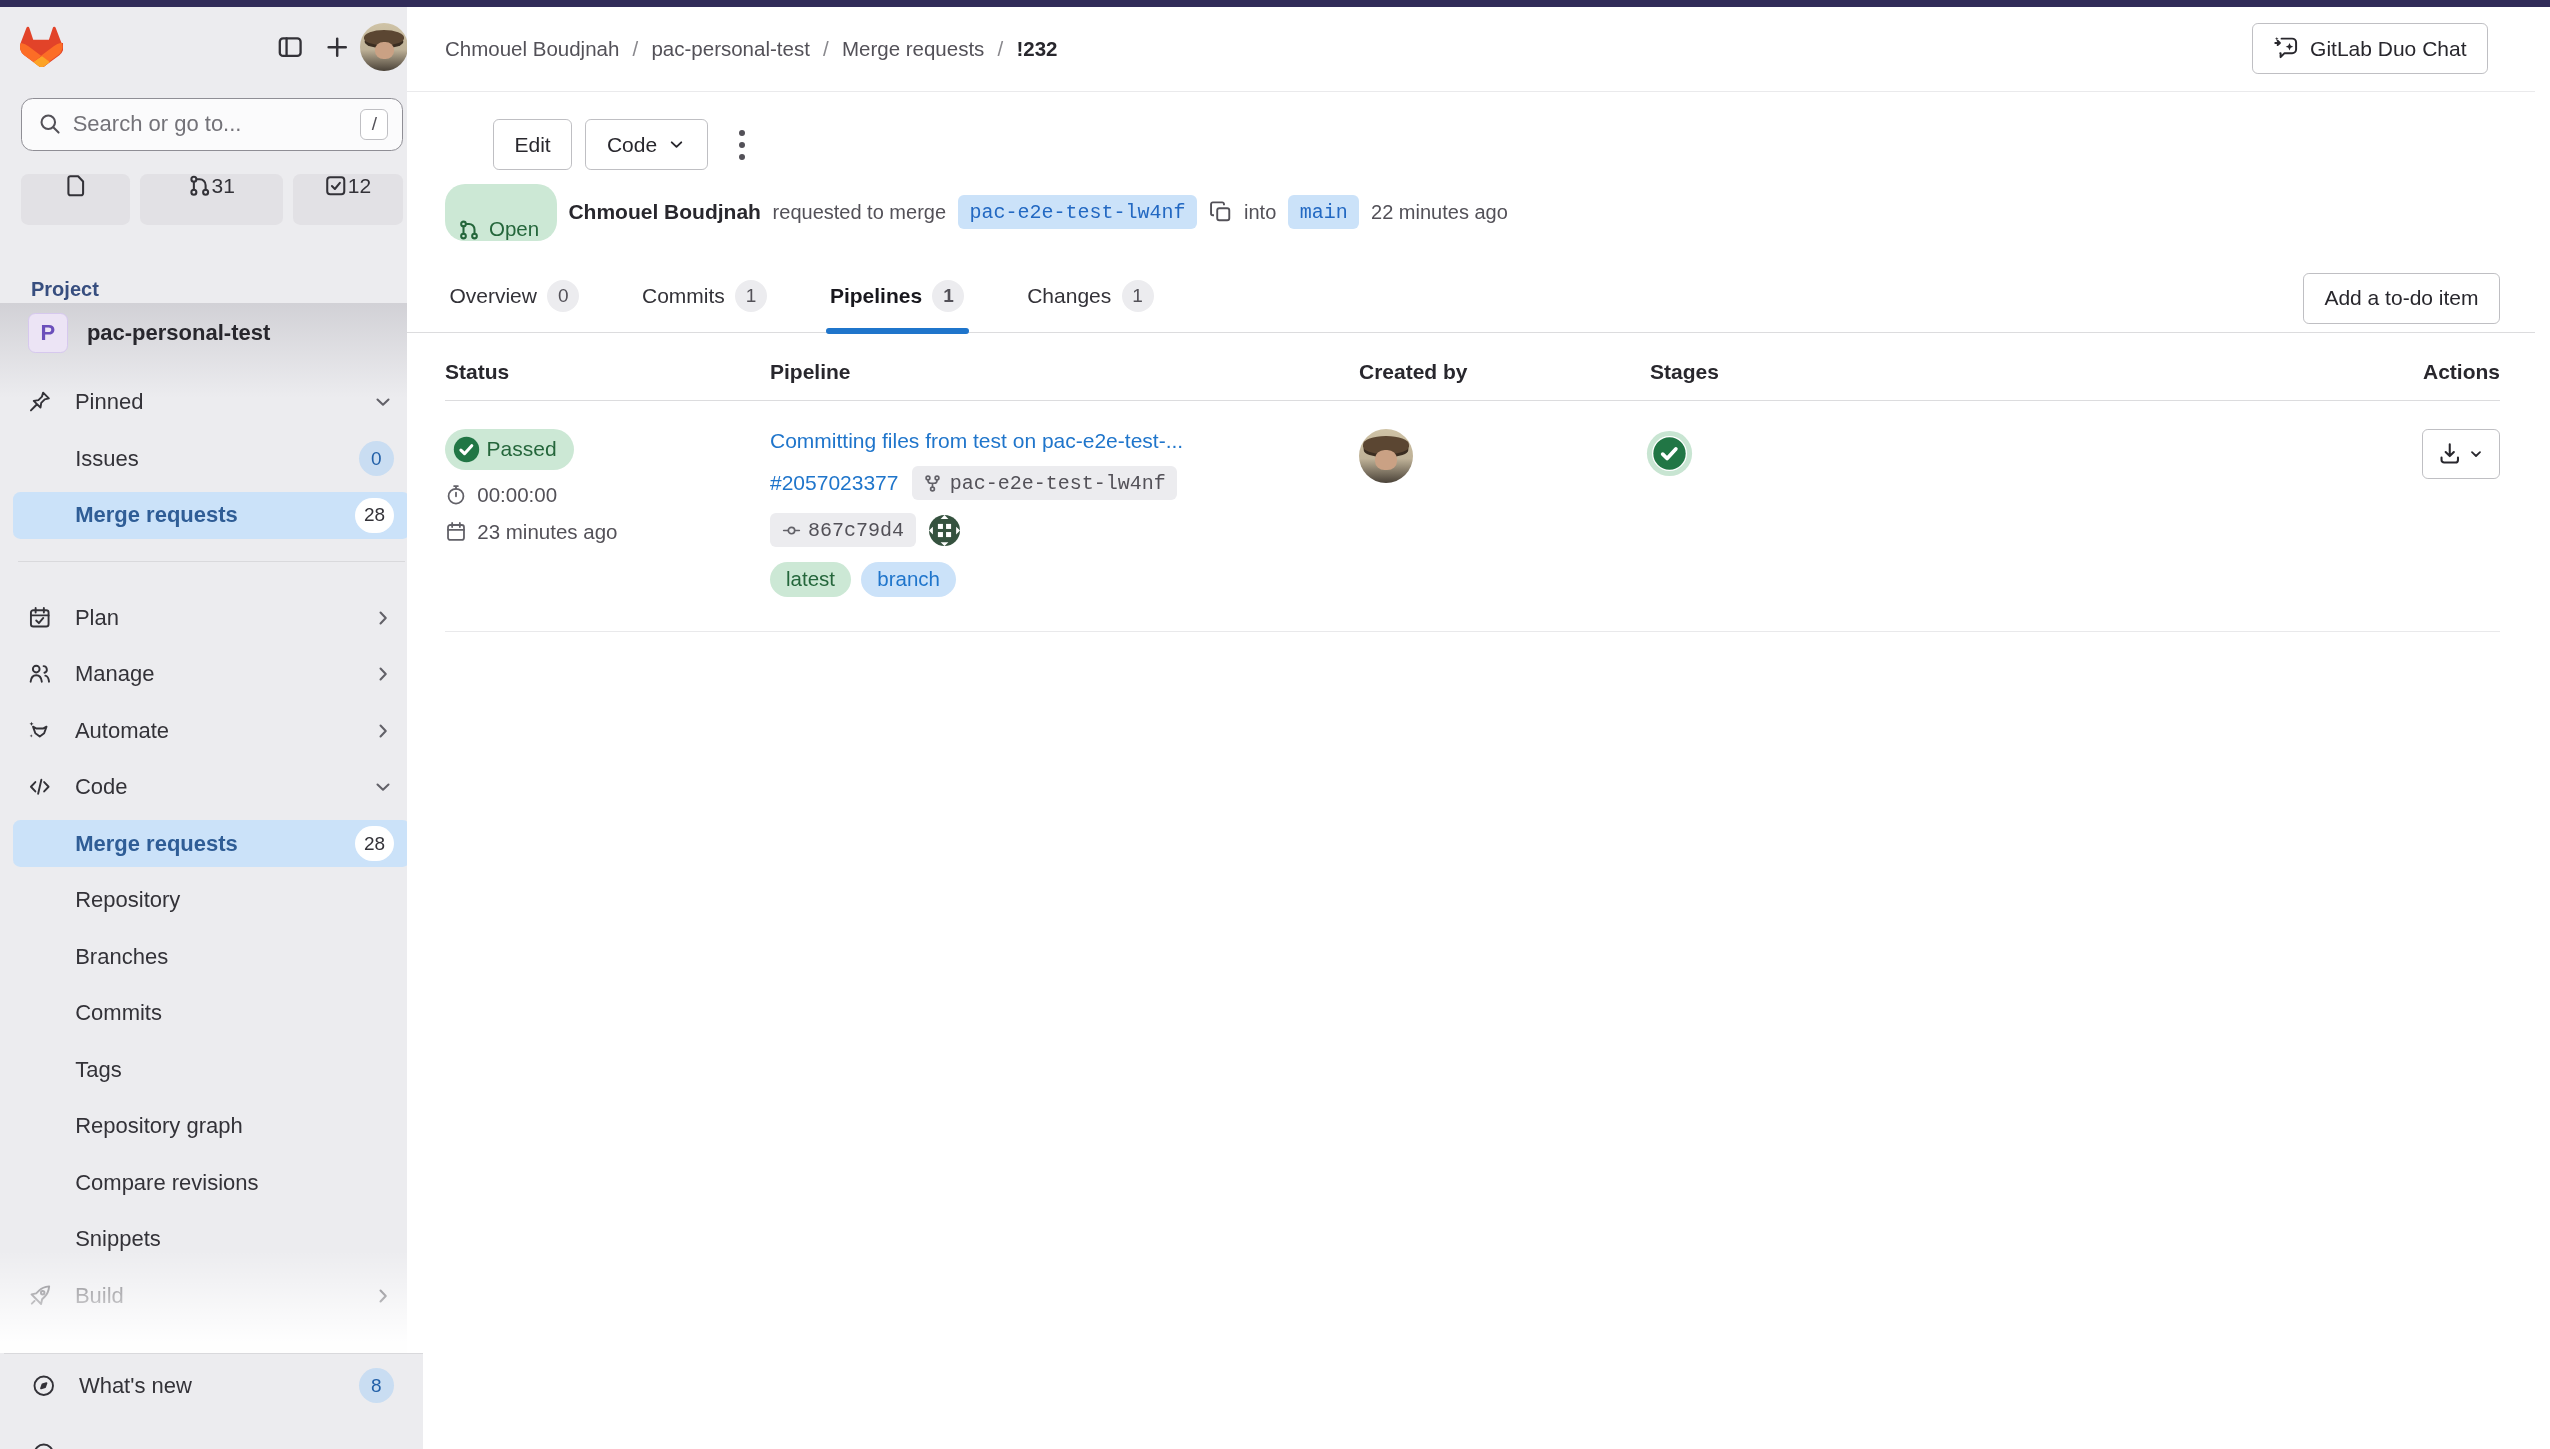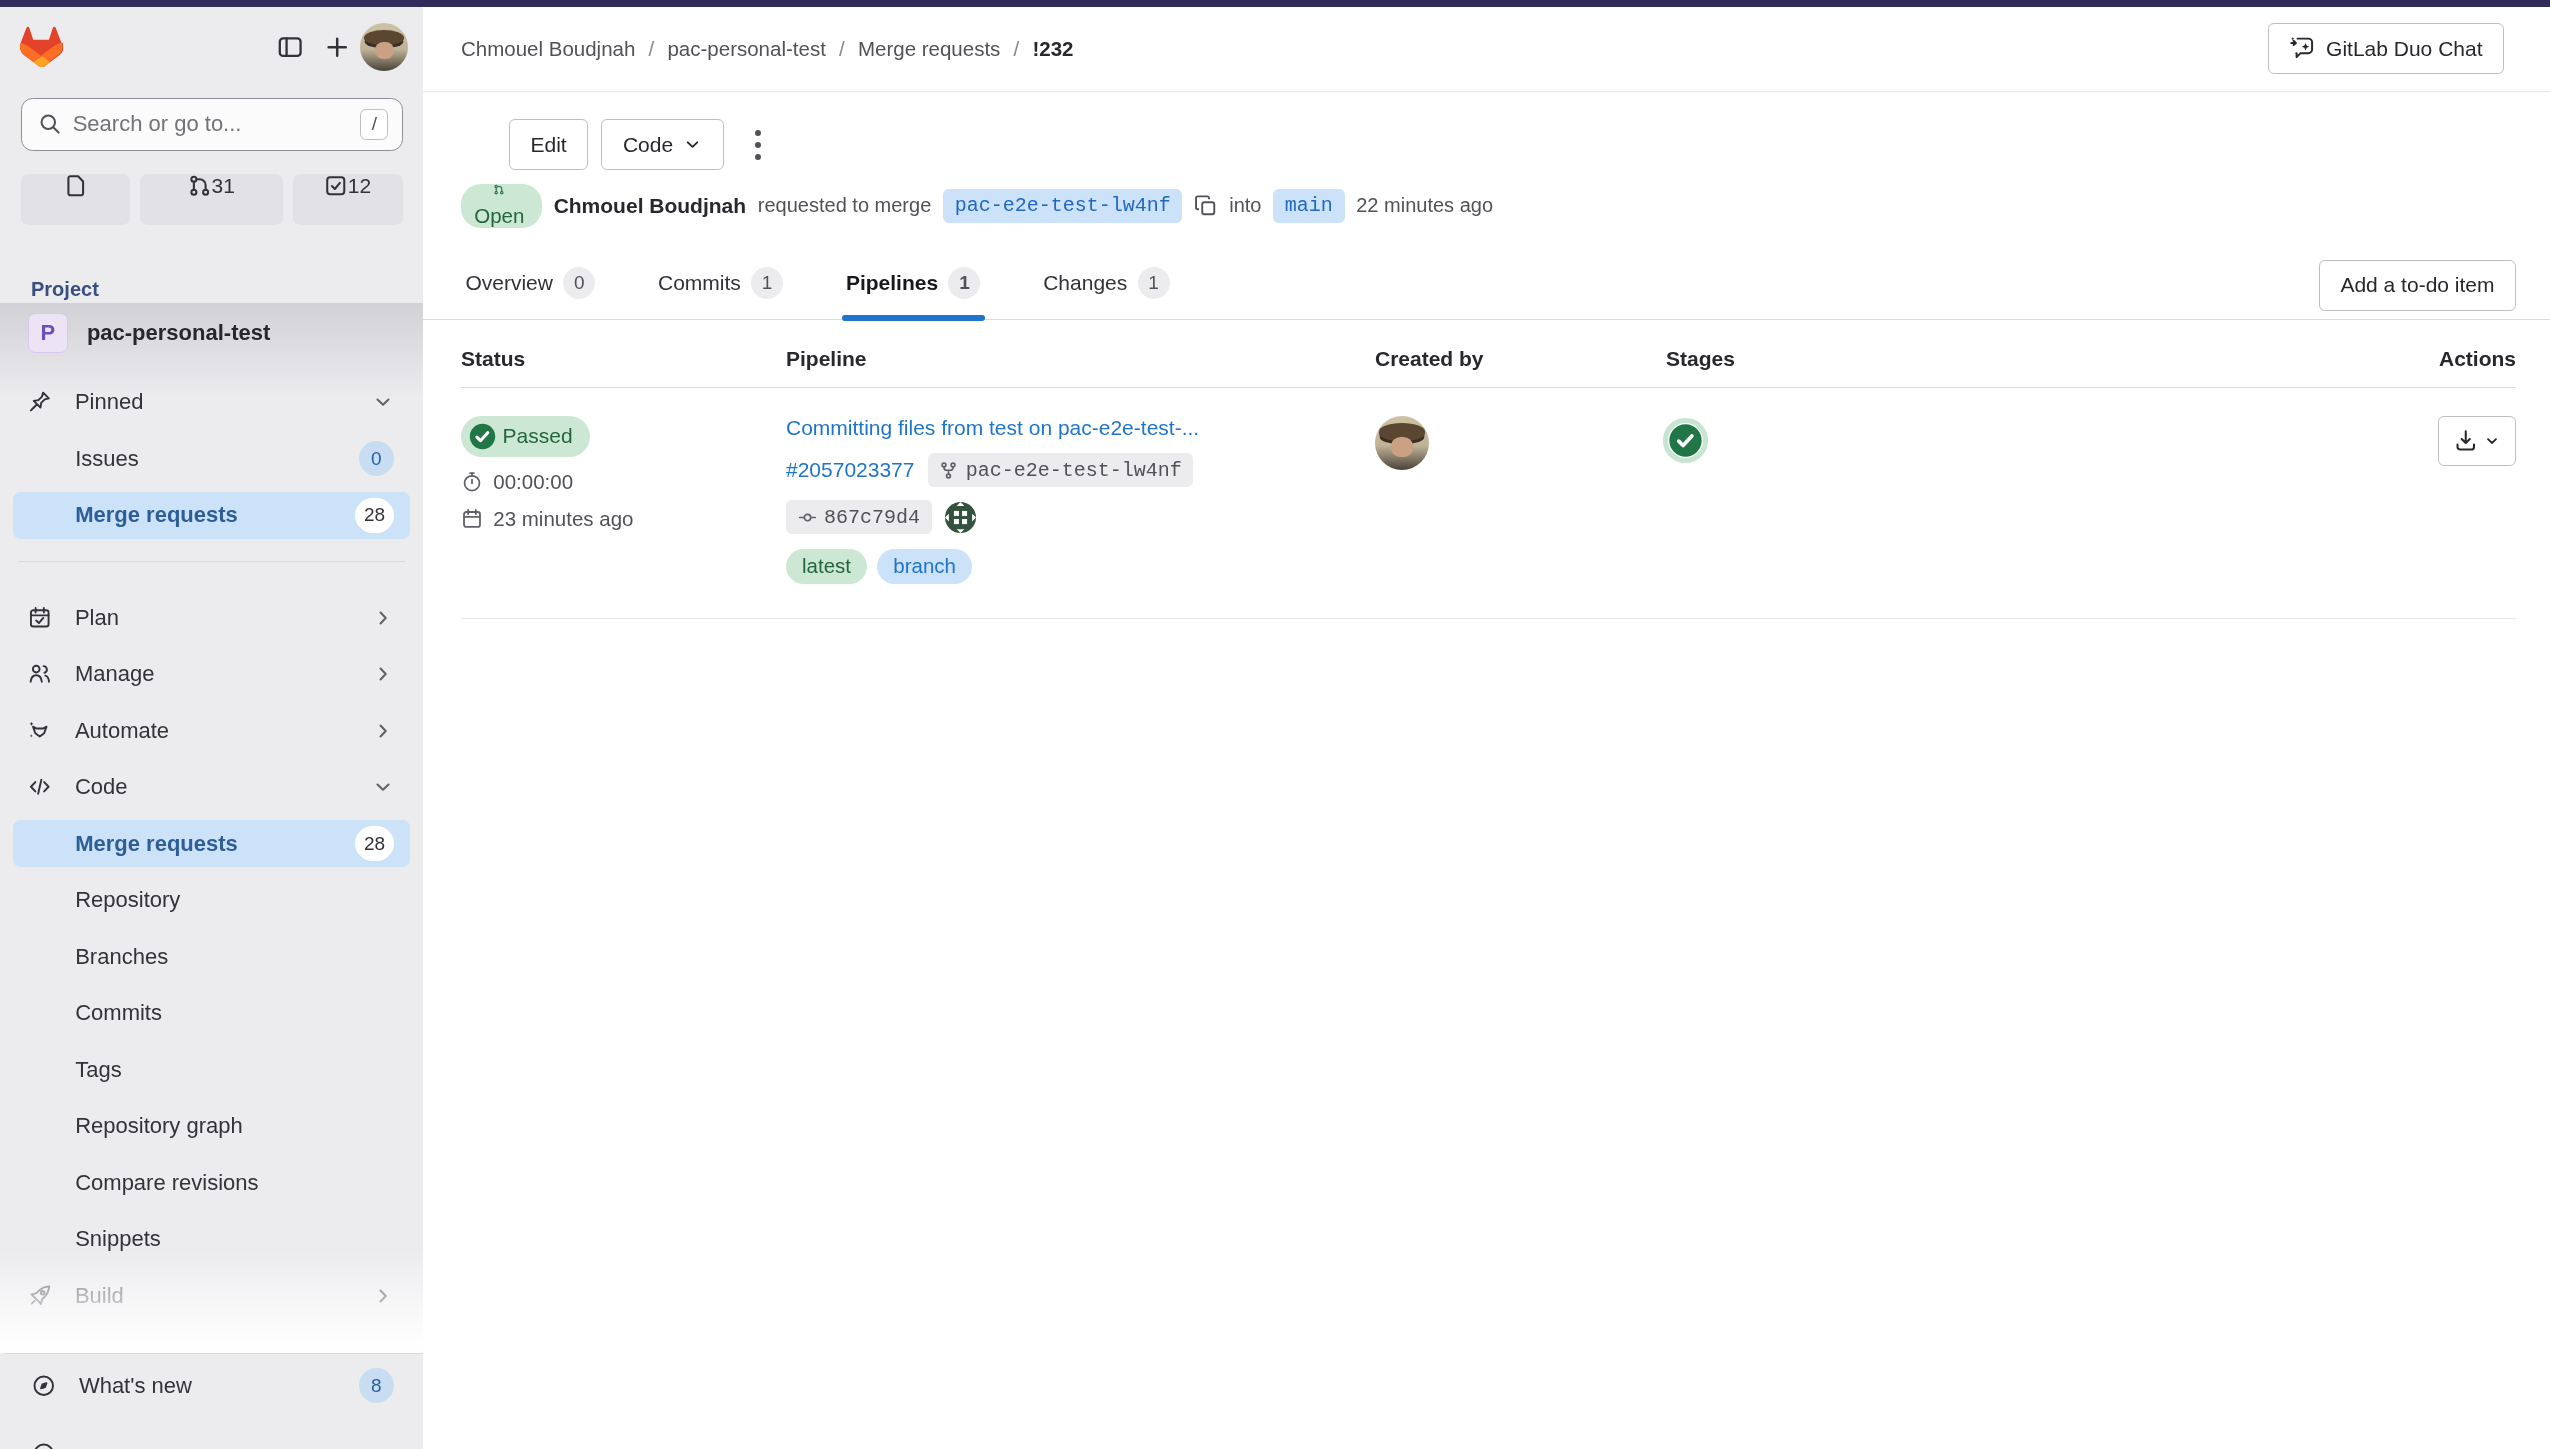--- a/index.html
+++ b/index.html
@@ -51,36 +51,36 @@
   .nav-row .nc{color:#626168;flex:none;}
   .pill{min-width:35px;height:35px;border-radius:17.6px;display:flex;align-items:center;justify-content:center;font-size:19px;padding:0 8.8px;flex:none;}
   .pill.blue{background:#c9ddf2;color:#2260a8;}
   .pill.white{background:#fff;color:#333238;}
   .nav-divider{height:1.5px;background:#d9d9dc;margin:22px 4.4px 32px 4.4px;}
 
   .sb-footer{position:absolute;left:4px;right:0;bottom:0;height:97px;border-top:1.5px solid #d9d9dc;overflow:hidden;z-index:6;background:var(--sidebar-bg);}
   .sb-footer .nav-row{margin:8.8px 13.2px 0 13.2px;}
 
   
-  .main{position:absolute;left:423px;top:6.6px;width:2128px;height:1443px;background:#fff;}
+  .main{position:absolute;left:407px;top:6.6px;width:2128px;height:1443px;background:#fff;}
   .crumbbar{height:85px;border-bottom:1.5px solid #eaeaec;display:flex;align-items:center;padding:0 47px 0 38px;gap:13.2px;}
   .crumb{font-size:20.5px;color:#535158;white-space:nowrap;}
   .crumb.last{color:#28272d;font-weight:600;}
   .crumb-sep{font-size:20.5px;color:#89888d;}
   .btn{display:inline-flex;align-items:center;justify-content:center;gap:10.3px;height:51px;padding:0 20.5px;border:1.5px solid #bfbfc3;border-radius:5.9px;background:#fff;font-size:21px;color:#28272d;white-space:nowrap;}
   .duo{margin-left:auto;}
 
   .titlewrap{padding:22px 47px 0 38px;display:flex;align-items:flex-start;}
   h1{font-size:53px;font-weight:600;color:#18171d;letter-spacing:-0.4px;flex:1;line-height:1.15;}
   .title-actions{display:flex;align-items:center;gap:13.2px;margin-top:5.9px;margin-left:48px;}
   .kebab{width:41px;height:51px;display:flex;flex-direction:column;align-items:center;justify-content:center;gap:5.9px;}
   .kebab i{width:5.9px;height:5.9px;border-radius:50%;background:#535158;}
 
   .meta{padding:13.2px 47px 0 38px;display:flex;align-items:center;gap:11.7px;flex-wrap:nowrap;}
-  .state-badge{display:inline-flex;align-items:center;gap:8.8px;height:44px;border-radius:20px;background:var(--success-bg);padding:0 17.6px 0 13.2px;color:var(--success-fg);font-size:20.5px;font-weight:500;flex-direction:column;}
+  .state-badge{display:inline-flex;align-items:flex-end;gap:8.8px;height:57px;border-radius:20px;background:var(--success-bg);padding:0 17.6px 0 13.2px;color:var(--success-fg);font-size:20.5px;font-weight:500;}
   .meta .author{font-size:21px;font-weight:700;color:#28272d;}
   .meta .dim{font-size:20px;color:#535158;}
   .refpill-blue{height:34px;border-radius:5.9px;background:var(--active-bg);color:#2268c2;font-size:20px;display:inline-flex;align-items:center;padding:0 11.7px;}
   .copy-ic{color:#535158;}
 
   .tabsrow{position:relative;margin-top:29px;padding:0 35px 0 38px;border-bottom:1.5px solid var(--border);display:flex;align-items:flex-end;gap:54px;}
   .tab{display:flex;align-items:center;gap:10.3px;padding:10.3px 4.4px 20.5px 4.4px;position:relative;font-size:21px;color:#333238;}
   .tab .cnt{min-width:32px;height:32px;border-radius:16px;background:#ececef;color:#535158;font-size:19px;display:flex;align-items:center;justify-content:center;padding:0 7.3px;}
   .tab.active{font-weight:700;color:#18171d;}
   .tab.active::after{content:"";position:absolute;left:0;right:0;bottom:-1.5px;height:5.9px;border-radius:2.9px;background:var(--accent);}

